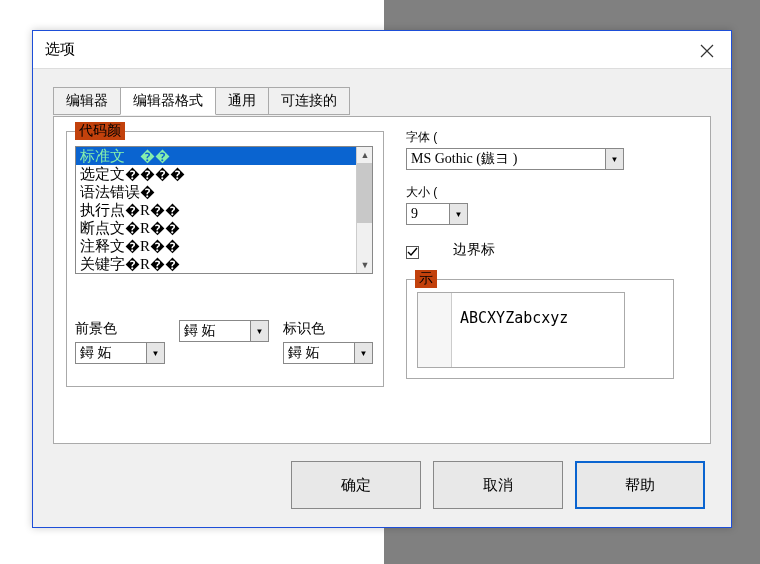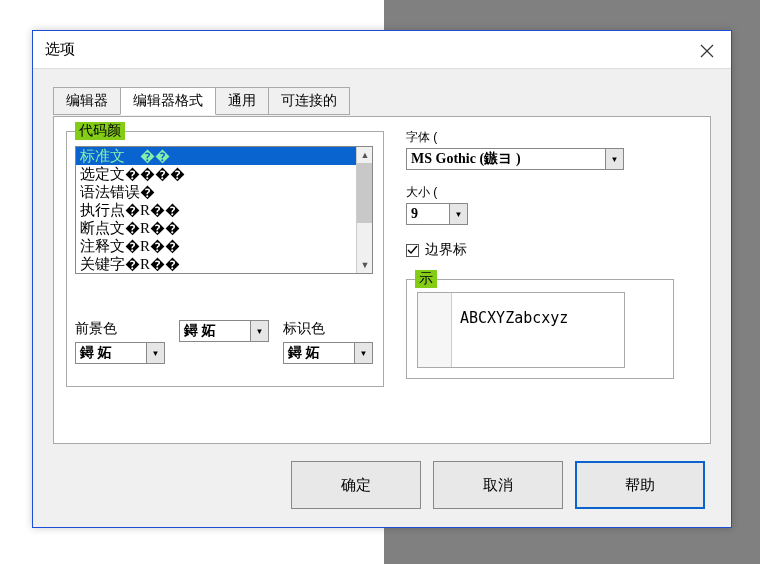--- a/index.html
+++ b/index.html
@@ -78,21 +78,21 @@
     background: #fff;
     padding: 16px 18px;
   }
   .fieldset {
     position: absolute;
     border: 1px solid #aaa;
   }
   .fieldset-legend {
     position: absolute;
     top: -10px; left: 8px;
-    background: #84cc16;
+    background: #c2410c;
     padding: 0 4px;
     font-size: 14px;
   }
   .codecolors {
     left: 12px; top: 14px;
     width: 318px; height: 256px;
   }
   .listbox {
     position: absolute;
     left: 8px; top: 14px;
@@ -146,41 +146,41 @@
     align-items: center;
     font-family: SimSun, serif;
     font-size: 14px;
     position: relative;
   }
   .combo-text {
     flex: 1;
     padding: 0 4px;
     white-space: nowrap;
     overflow: hidden;
-    font-weight: bold;
   }
   .combo-btn {
     width: 18px; height: 100%;
     border-left: 1px solid #888;
     background: #e6e6e6;
     display: flex; align-items: center; justify-content: center;
     font-size: 8px;
   }
   .color-group .combo { width: 90px; }
   .right-col {
     position: absolute;
     left: 352px; top: 12px;
     width: 270px;
   }
   .field-label { font-size: 12px; margin-bottom: 2px; }
   .font-combo { width: 218px; margin-bottom: 14px; }
   .size-combo { width: 62px; margin-bottom: 16px; }
   .checkbox-row {
-    display: flex; align-items: center;
+    display: flex; align-items: flex-end;
     margin-bottom: 1px;
+    gap: 28px;
   }
   .checkbox {
     width: 13px; height: 13px;
     border: 1px solid #555;
     background: #fff;
     margin-right: 6px;
     display: flex; align-items: center; justify-content: center;
   }
   .checkbox svg { width: 11px; height: 11px; }
   .preview-fs {

